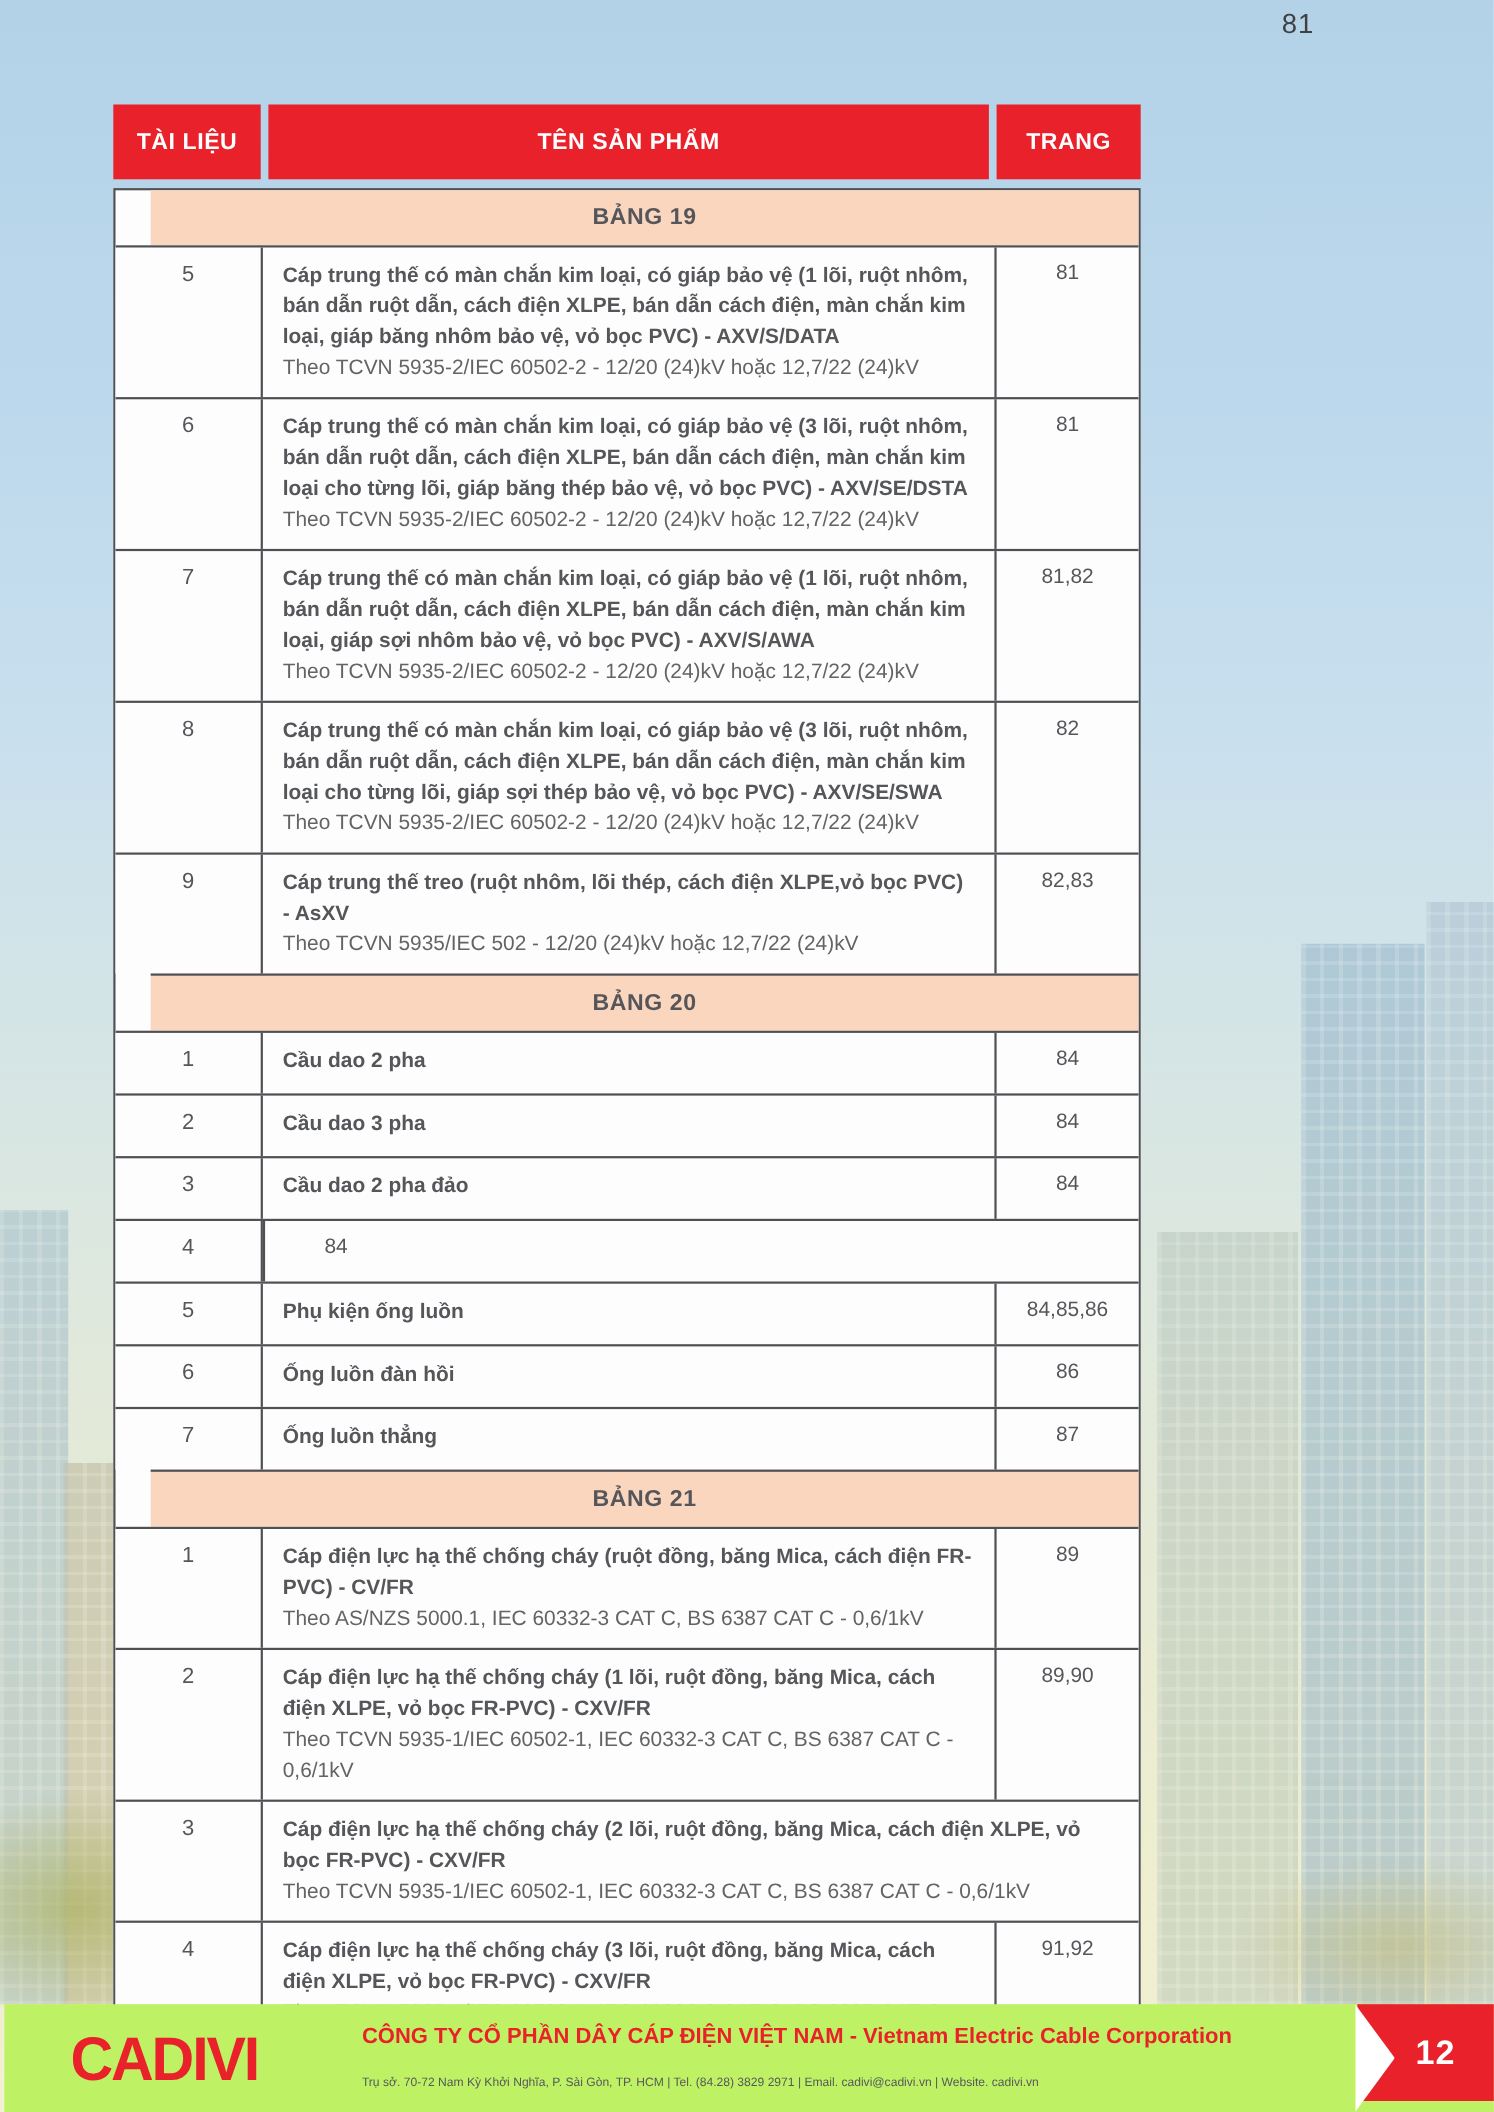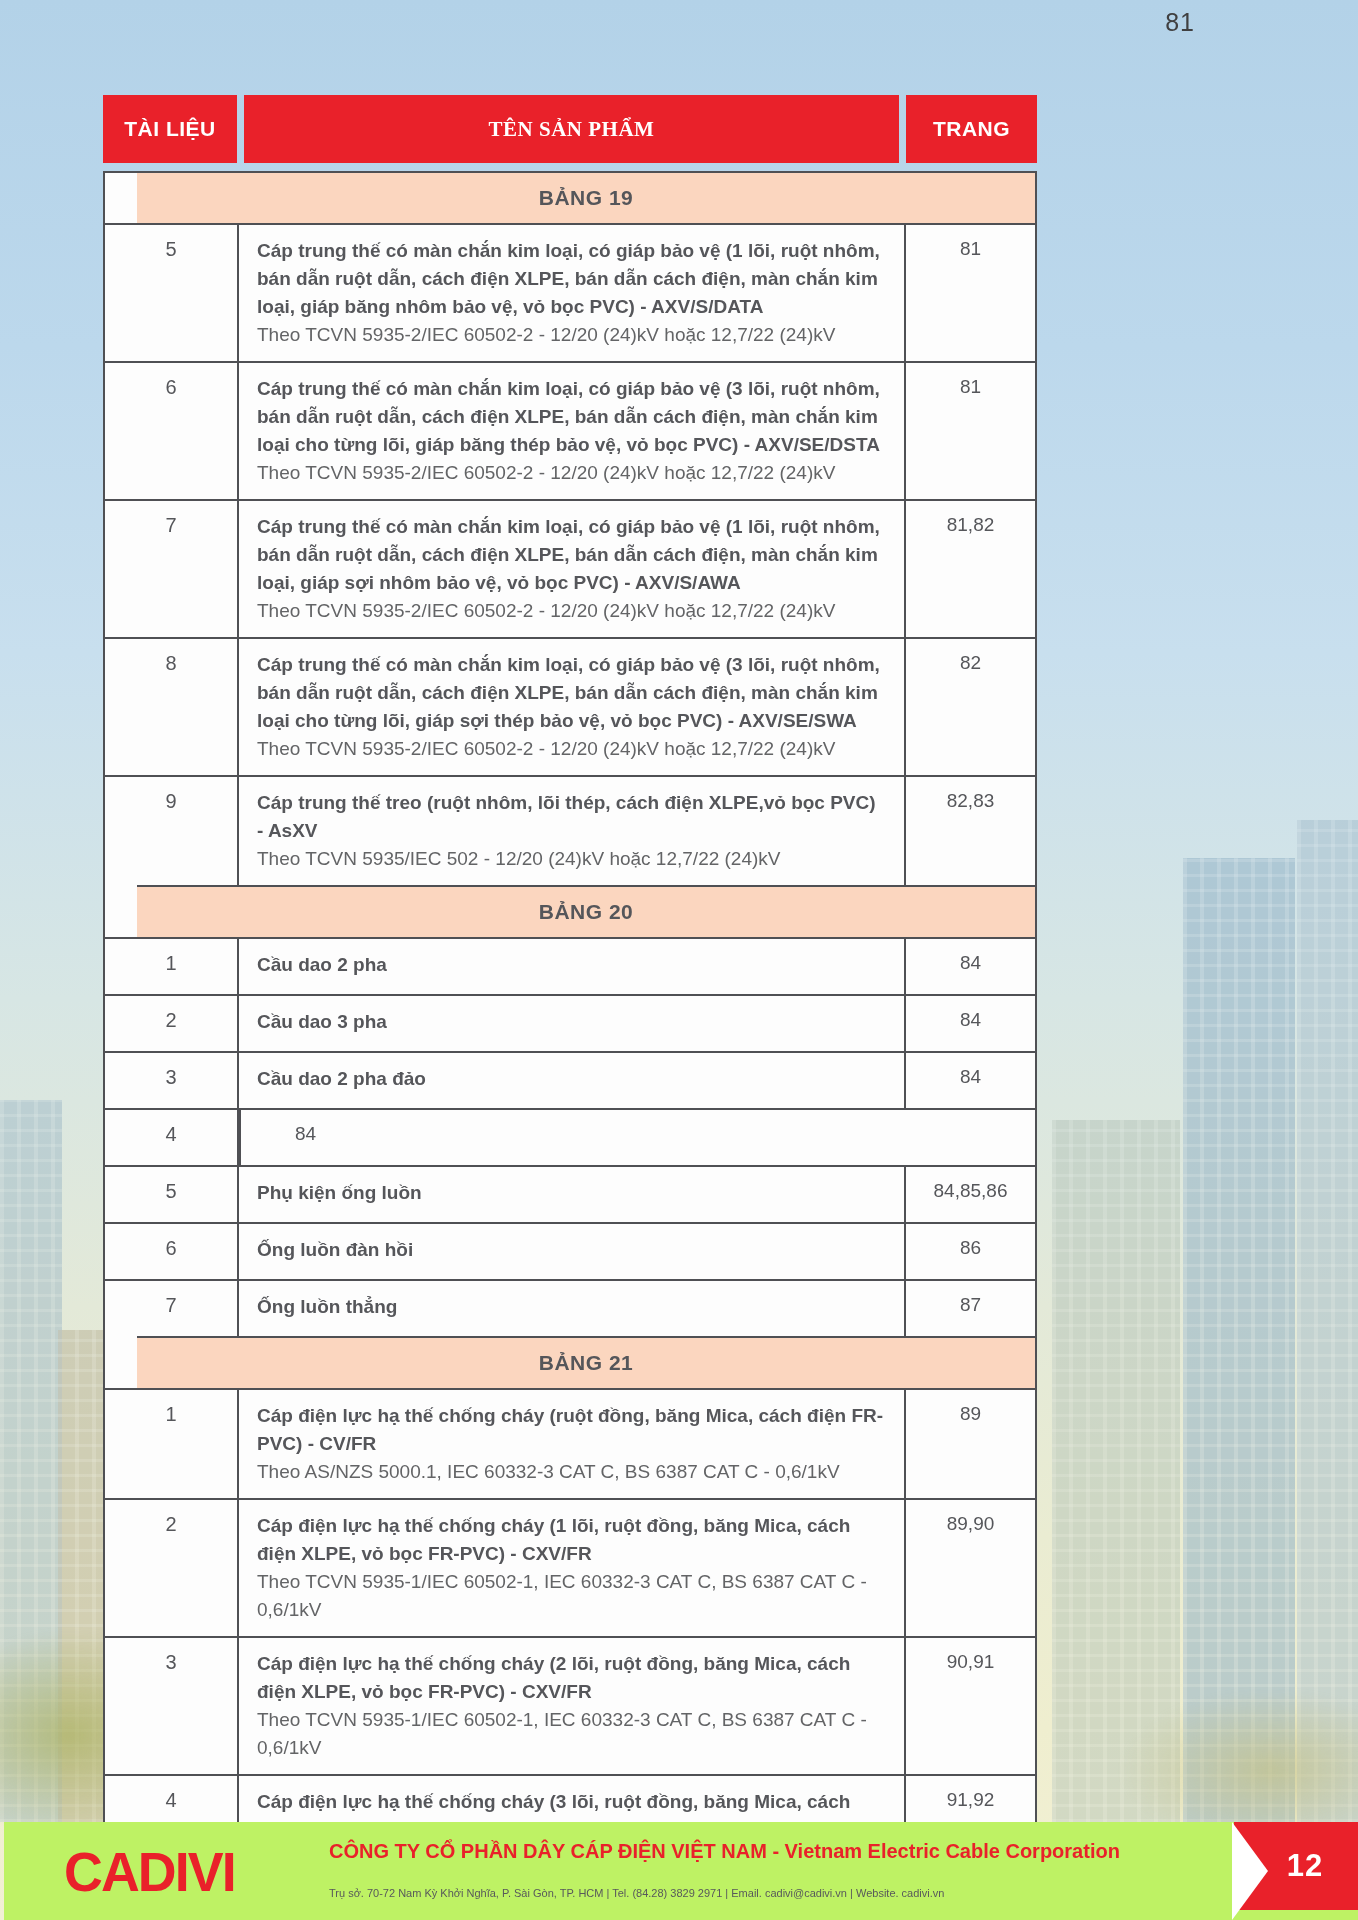--- a/index.html
+++ b/index.html
@@ -45,21 +45,21 @@
 
   
   .toc{position:absolute;left:103px;top:95px;width:934px;z-index:2;}
   .toc-header{display:flex;gap:7px;margin-bottom:8px;}
   .th-cell{
     background:var(--red);color:#fff;font-weight:bold;font-size:21px;
     height:68px;display:flex;align-items:center;justify-content:center;
     letter-spacing:.5px;
   }
   .th-doc{width:134px;}
-  .th-product{flex:1;font-family:Liberation Serif, serif;}
+  .th-product{flex:1;}
   .th-page{width:131px;}
 
   .toc-body{border:2px solid var(--border);background:#fdfdfd;}
   .toc-body > .trow + .trow{border-top:2px solid var(--border);}
   .section-row{background:var(--peach);padding:13px 0;margin-left:32px;}
   .section-title{
     text-align:center;font-weight:bold;font-size:21px;color:var(--txt);
     letter-spacing:.5px;
   }
   .data-row{display:flex;min-height:57px;background:#fdfdfd;}
@@ -228,21 +228,20 @@
           <div class="pstd">Theo TCVN 5935-1/IEC 60502-1, IEC 60332-3 CAT C, BS 6387 CAT C - 0,6/1kV</div>
         </div>
         <div class="cell-page">89,90</div>
       </div>
       <div class="trow data-row">
         <div class="cell-num">3</div>
         <div class="cell-name">
           <div class="pname">Cáp điện lực hạ thế chống cháy (2 lõi, ruột đồng, băng Mica, cách điện XLPE, vỏ bọc FR-PVC) - CXV/FR</div>
           <div class="pstd">Theo TCVN 5935-1/IEC 60502-1, IEC 60332-3 CAT C, BS 6387 CAT C - 0,6/1kV</div>
         </div>
-        <div class="cell-page">90,91</div>
       </div>
       <div class="trow data-row">
         <div class="cell-num">4</div>
         <div class="cell-name">
           <div class="pname">Cáp điện lực hạ thế chống cháy (3 lõi, ruột đồng, băng Mica, cách điện XLPE, vỏ bọc FR-PVC) - CXV/FR</div>
           <div class="pstd">Theo TCVN 5935-1/IEC 60502-1, IEC 60332-3 CAT C, BS 6387 CAT C - 0,6/1kV</div>
         </div>
         <div class="cell-page">91,92</div>
       </div>
     </div>

